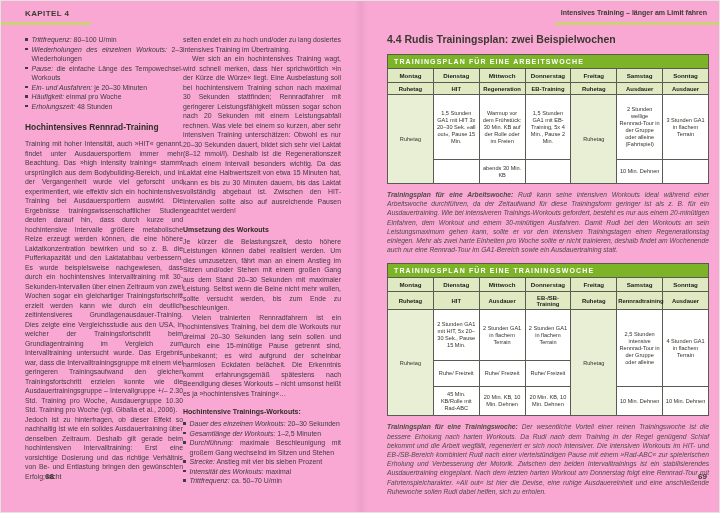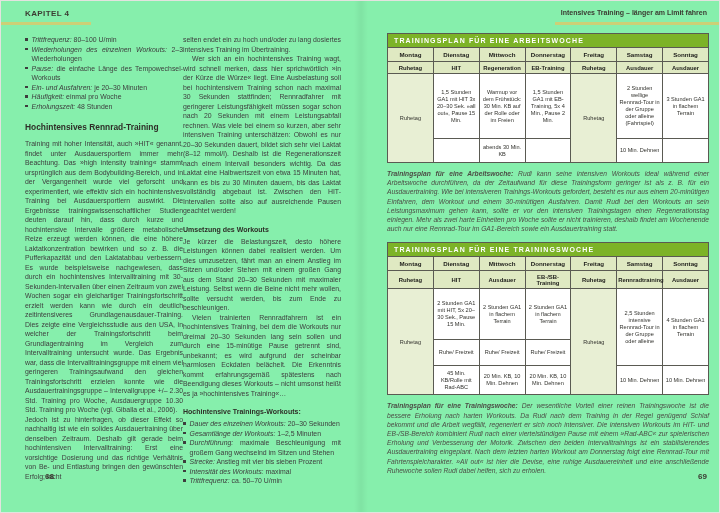--- a/index.html
+++ b/index.html
@@ -1,16 +1,16 @@
 <!DOCTYPE html>
 <html lang="de"><head>
 <meta charset="utf-8">
 <style>
   html,body{margin:0;padding:0;background:#fff;}
-  .spread{position:relative;width:720px;height:513px;background:#86efac;overflow:hidden;
+  .spread{position:relative;width:720px;height:513px;background:#f9a8d4;overflow:hidden;
           font-family:"Liberation Sans",sans-serif;box-sizing:border-box;border:1px solid #e3e3df;}
   .gutter{position:absolute;left:353px;top:0;width:14px;height:100%;
           background:linear-gradient(to right,rgba(0,0,0,0),rgba(0,0,0,0.05),rgba(0,0,0,0));}
   .page{position:absolute;top:0;height:513px;width:360px;}
   .page.left{left:0;}
   .page.right{left:360px;}
 
   
   .kicker{position:absolute;left:24px;top:8px;font-size:8px;font-weight:bold;color:#3b3b32;letter-spacing:.4px;}
   .rule-left{position:absolute;left:0;top:21px;width:90px;height:3px;background:#ccd077;}
@@ -129,20 +129,21 @@
       </div>
     </div>
     <div class="pageno l">68</div>
   </div>
 
   <div class="page right">
     <div class="running-head">Intensives Training – länger am Limit fahren</div>
     <div class="rule-right"></div>
 
     <div class="rcontent">
+      <h1 class="chap">4.4 Rudis Trainingsplan: zwei Beispielwochen</h1>
 
       <table class="plan">
         <tbody>
           <tr>
             <td class="ttl" colspan="7">TRAININGSPLAN FÜR EINE ARBEITSWOCHE</td>
           </tr>
           <tr>
             <th class="day">Montag</th>
             <th class="day">Dienstag</th>
             <th class="day">Mittwoch</th>

